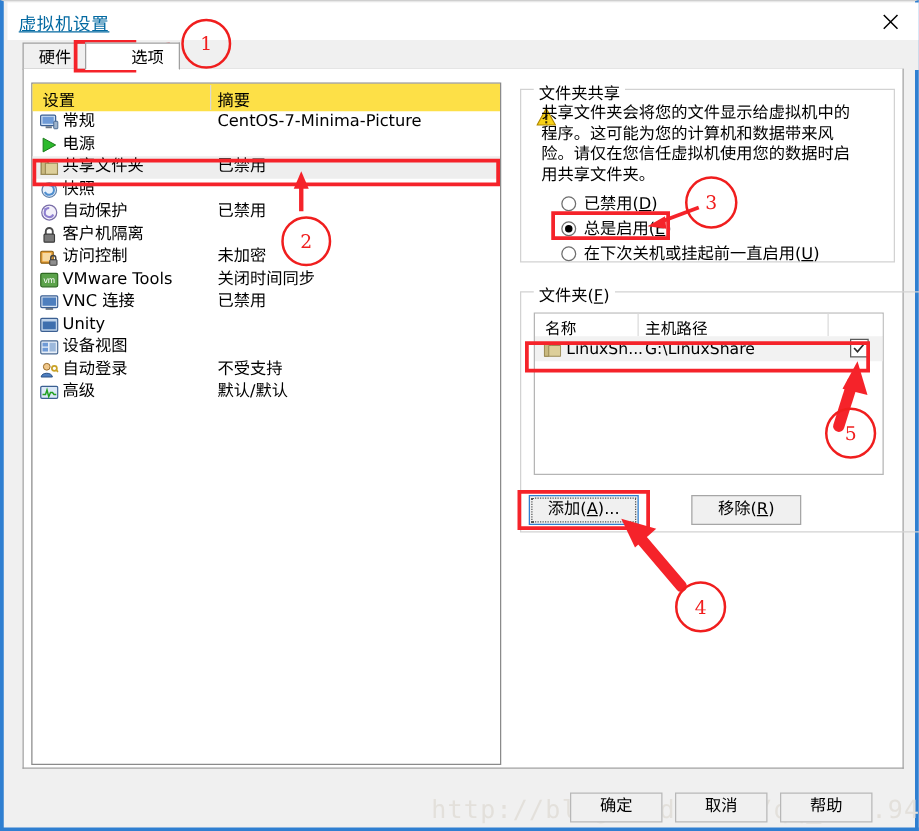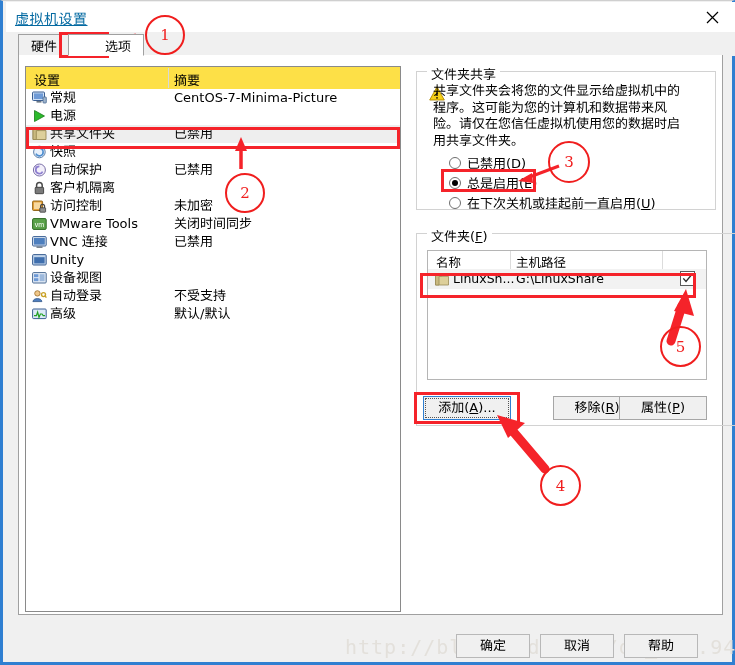--- a/index.html
+++ b/index.html
@@ -377,21 +377,20 @@
           <svg width="11" height="11" viewBox="0 0 11 11">
             <path d="M1.3 5.4 L4 8.4 L9.7 1.6" stroke="#2b2b2b" stroke-width="1.4" fill="none"></path>
           </svg>
         </span>
       </div>
     </div>
   </div>
 
   <div class="fbtn" id="btn-add"><span>添加(</span><span class="ul">A</span><span>)...</span></div>
   <div class="fbtn" id="btn-remove"><span>移除(</span><span class="ul">R</span><span>)</span></div>
-  <div class="fbtn" id="btn-props"><span>属性(</span><span class="ul">P</span><span>)</span></div>
 
   <div class="watermark">http://blog.csdn.net/qq_37..946</div>
 
   <div class="bbtn" id="btn-ok">确定</div>
   <div class="bbtn" id="btn-cancel">取消</div>
   <div class="bbtn" id="btn-help">帮助</div>
 
   <svg class="anno" width="735" height="665" viewBox="0 0 735 665" style="left:0;top:0;">
 
     <path d="M133 34 L104 41" stroke="#f5232a" stroke-width="3" fill="none"></path>

